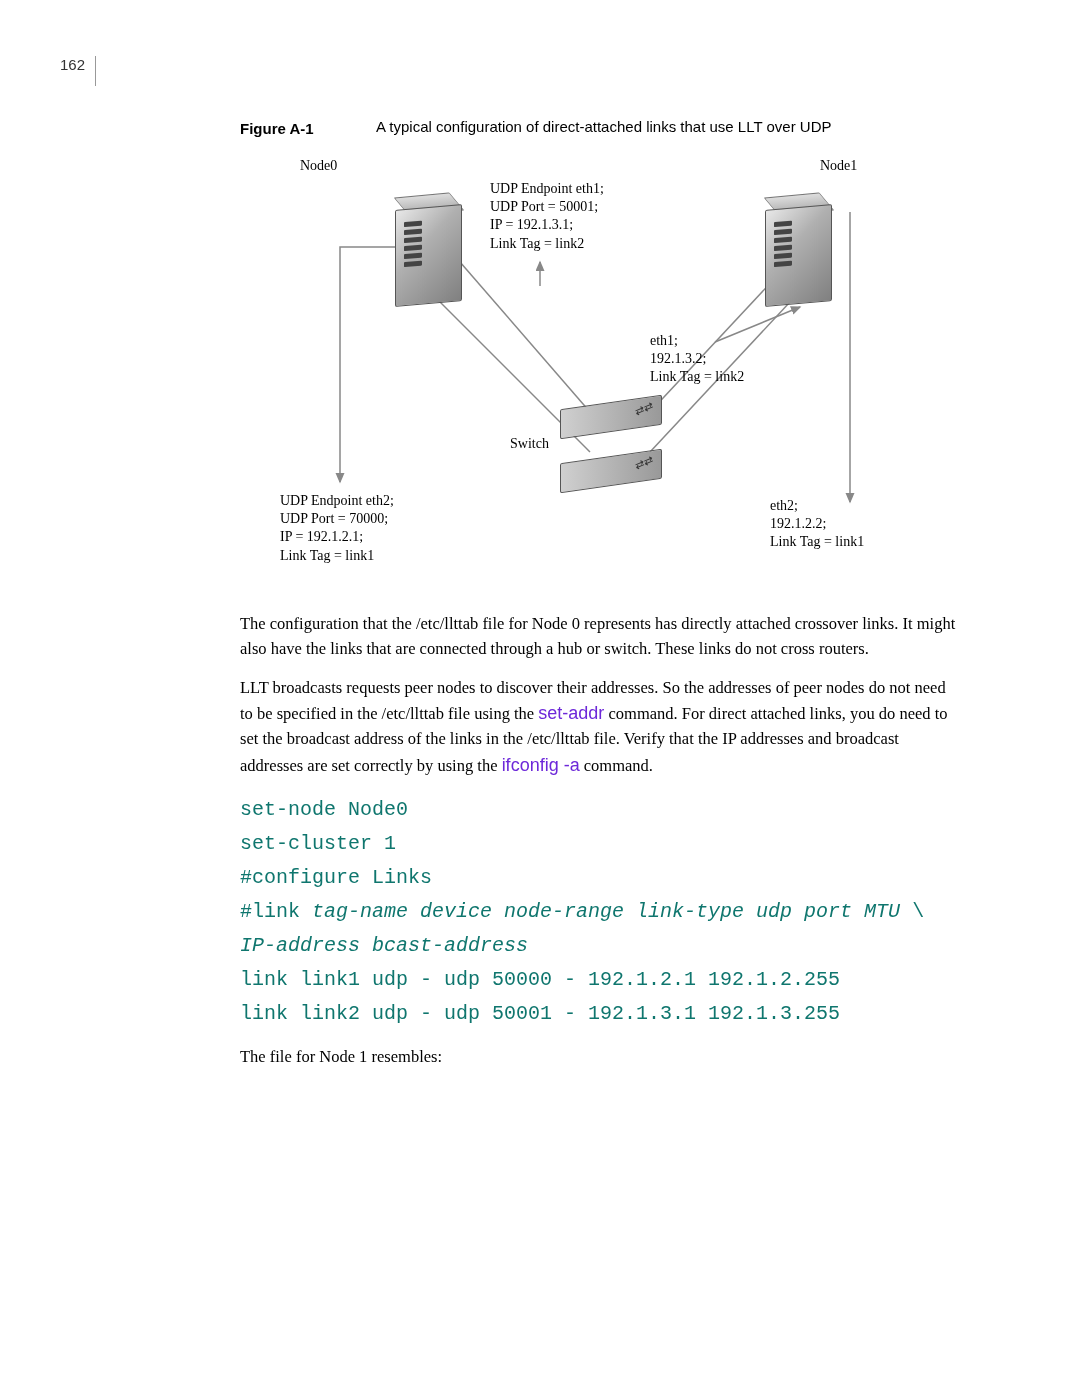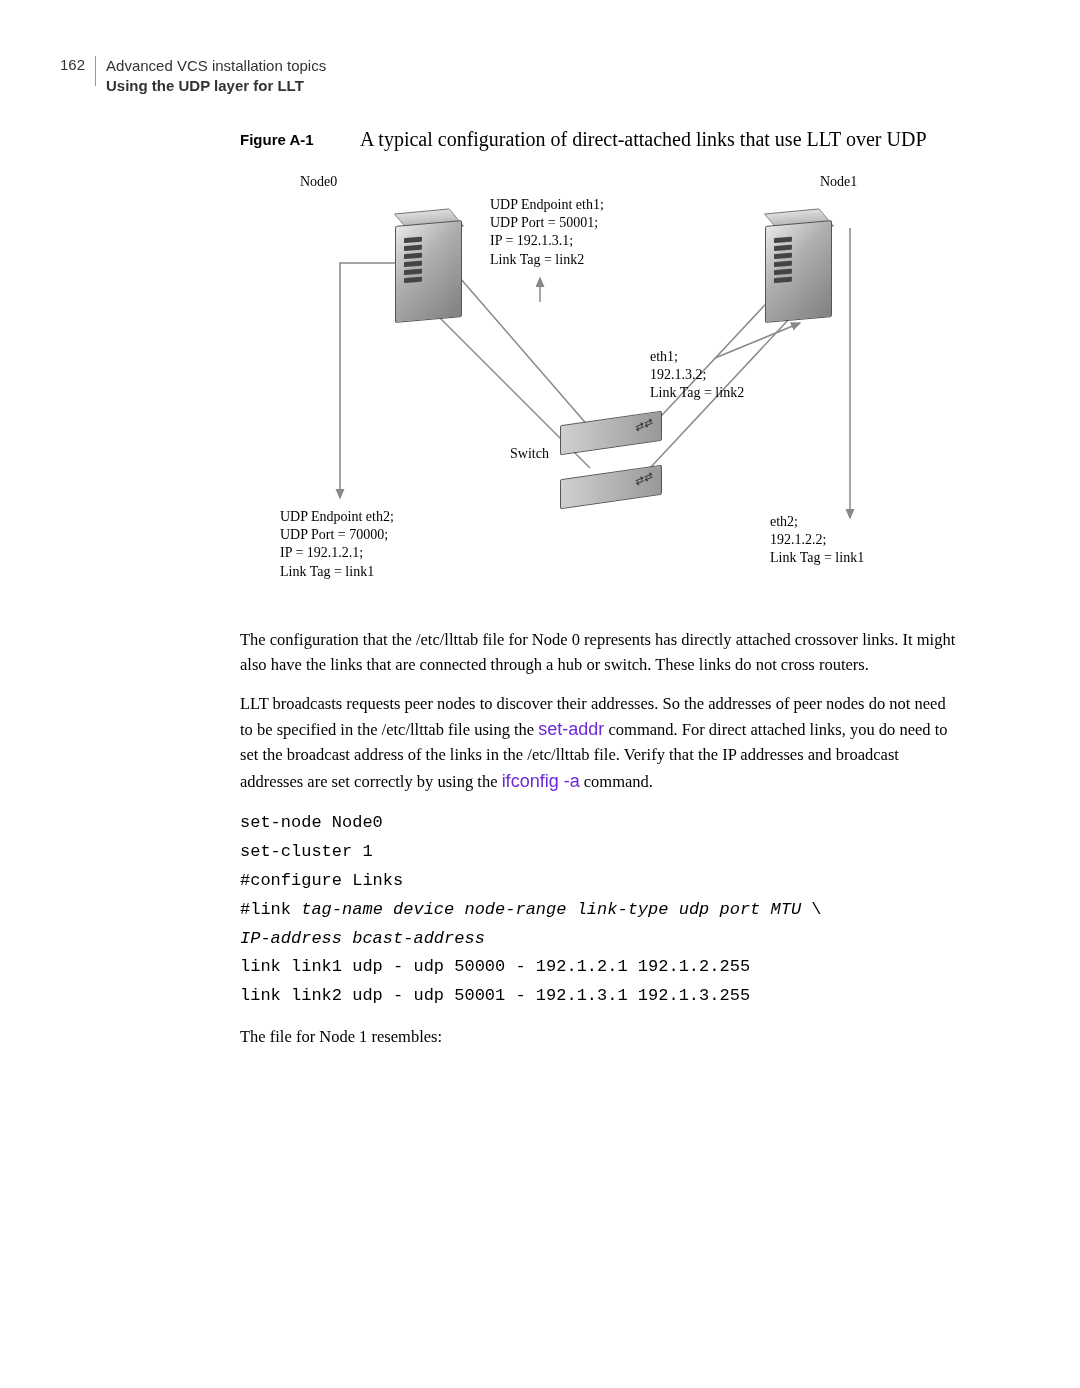--- a/index.html
+++ b/index.html
@@ -37,33 +37,34 @@
   }
   .header-sub {
     font-weight: bold;
   }
   .content {
     margin-left: 180px;
     max-width: 720px;
   }
   .figure-row {
     display: flex;
-    align-items: center;
+    align-items: flex-end;
     margin-bottom: 15px;
+    gap: 16px;
   }
   .figure-label {
     font-family: Arial, Helvetica, sans-serif;
     font-weight: bold;
     font-size: 15px;
     width: 120px;
     flex-shrink: 0;
   }
   .figure-caption {
-    font-family: Liberation Serif, serif;
-    font-size: 20px;
+    font-family: Liberation Sans, sans-serif;
+    font-size: 15px;
     line-height: 1.4;
   }
   .diagram {
     position: relative;
     width: 660px;
     height: 440px;
     margin: 10px 0 20px 40px;
     font-family: Liberation Serif, serif;
     font-size: 14px;
   }
@@ -131,21 +132,21 @@
     position: absolute;
     right: 8px;
     top: 4px;
     font-size: 11px;
     color: #333;
     transform: rotate(-15deg);
   }
   .switch-label {
     position: absolute;
     left: -50px;
-    top: 28px;
+    top: 34px;
     font-size: 14px;
   }
   svg.arrows {
     position: absolute;
     top: 0;
     left: 0;
     width: 660px;
     height: 440px;
     pointer-events: none;
   }
@@ -155,41 +156,37 @@
     margin: 14px 0;
     font-family: Georgia, 'Times New Roman', serif;
   }
   .mono {
     font-family: Liberation Sans, sans-serif;
     font-size: 18px;
     color: #6d28d9;
   }
   .code-block {
     font-family: 'Courier New', monospace;
-    font-size: 17px;
-    color: #000000;
+    font-size: 20px;
+    color: #0f766e;
     line-height: 1.7;
     margin: 12px 0;
     white-space: pre;
   }
   .code-italic {
     font-style: italic;
   }
 </style>
 </head>
 <body>
 
 <div class="page">
   <div class="header">
     <span class="page-num">162</span>
     <div class="divider"></div>
-    <div class="header-text">
-      <div>Advanced VCS installation topics</div>
-      <div class="header-sub">Using the UDP layer for LLT</div>
-    </div>
   </div>
 
   <div class="content">
     <div class="figure-row">
       <div class="figure-label">Figure A-1</div>
       <div class="figure-caption">A typical configuration of direct-attached links that use LLT over UDP</div>
     </div>
 
     <div class="diagram">
       <svg class="arrows">

